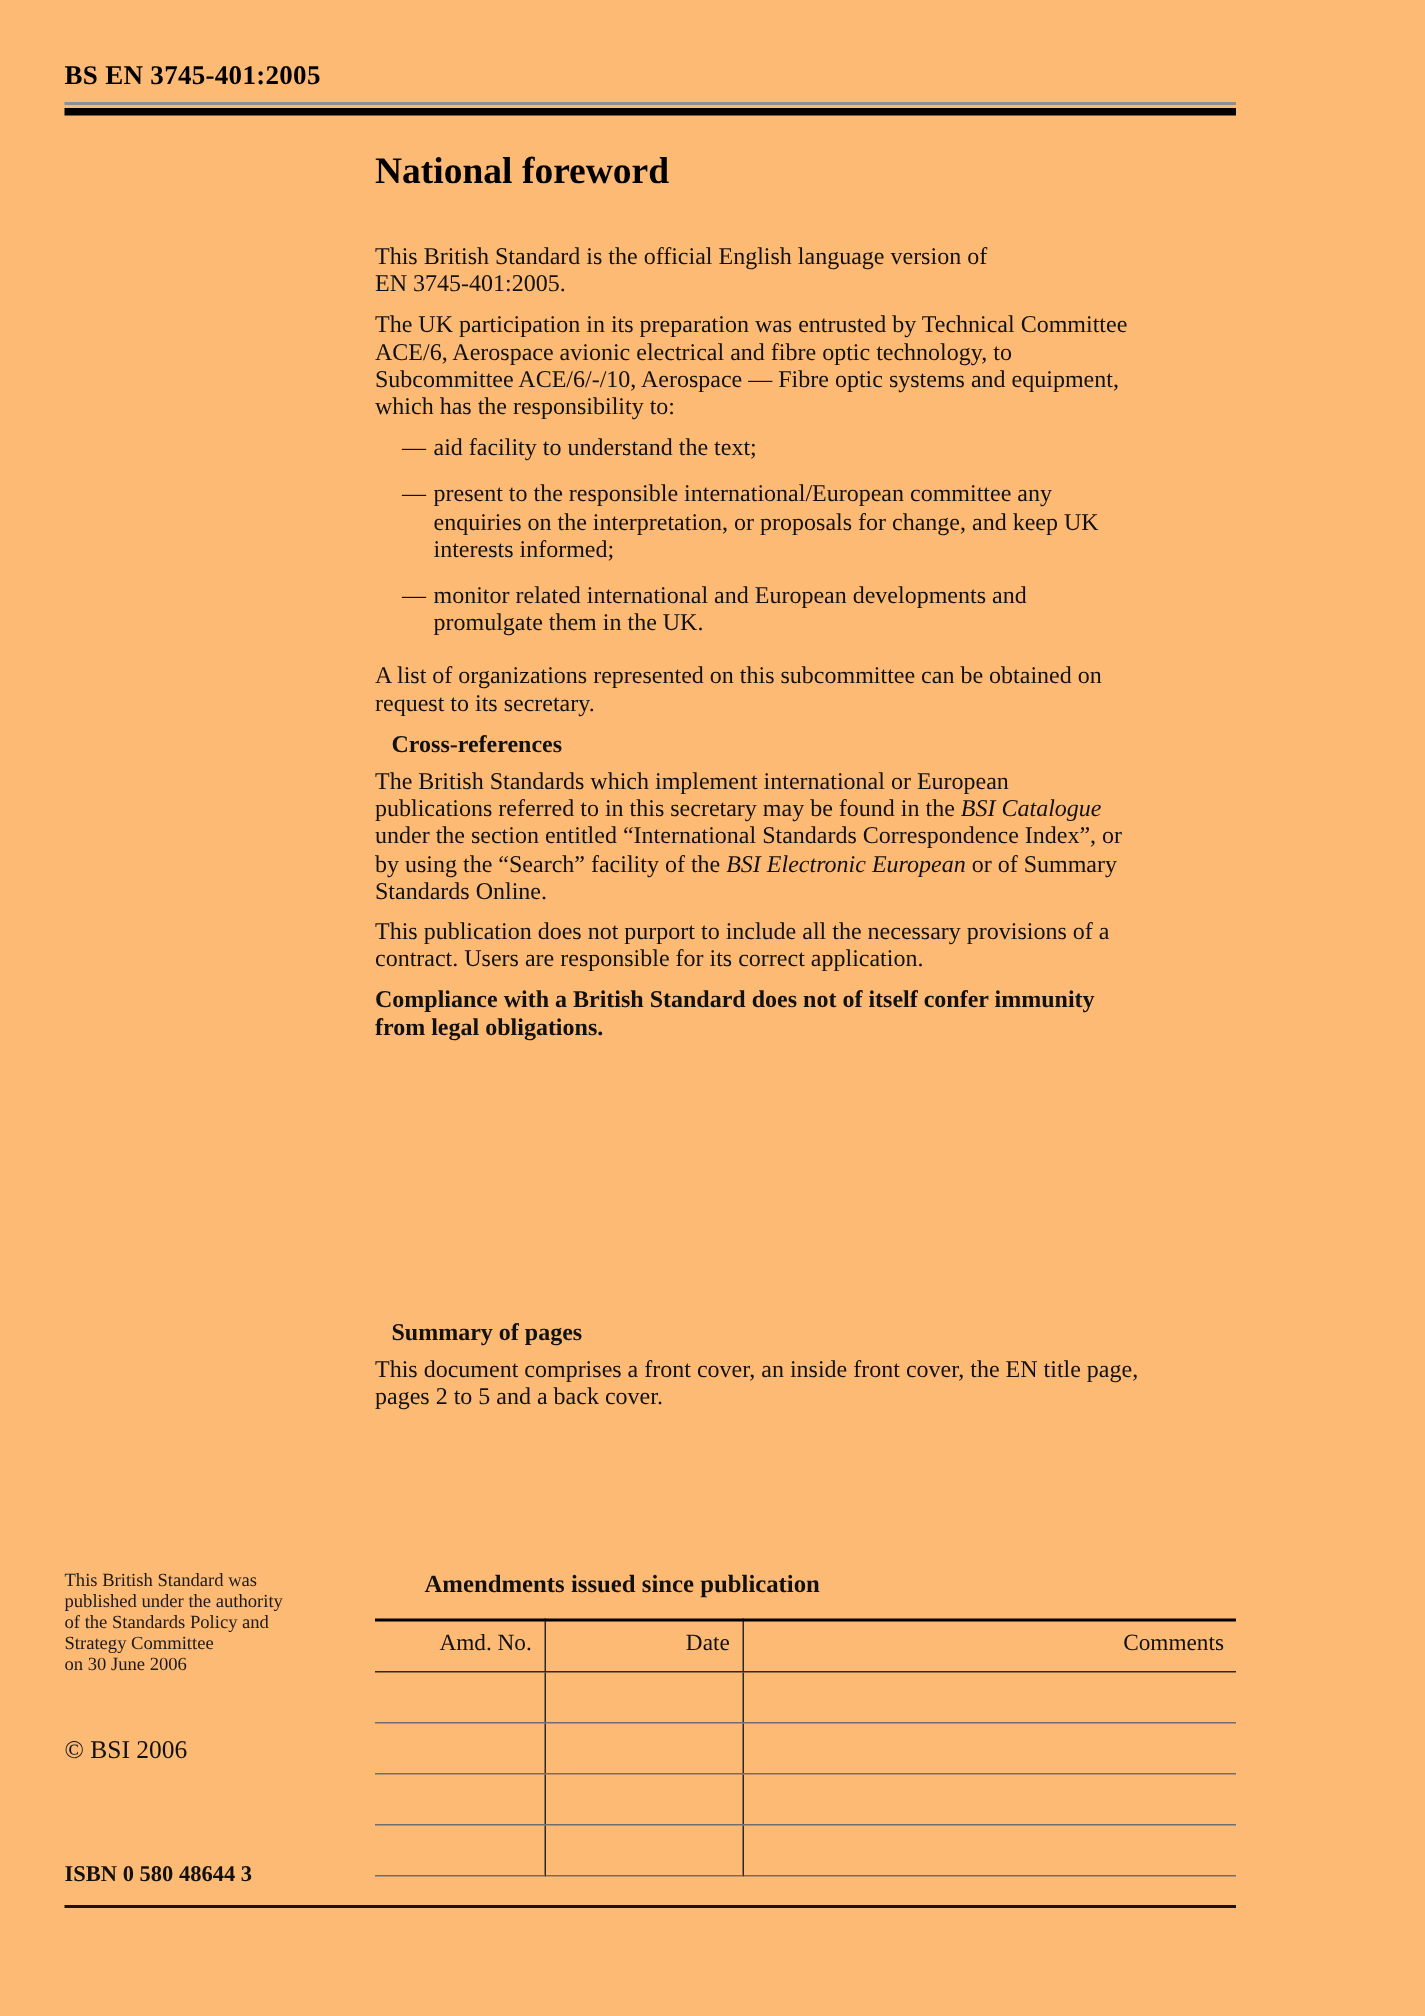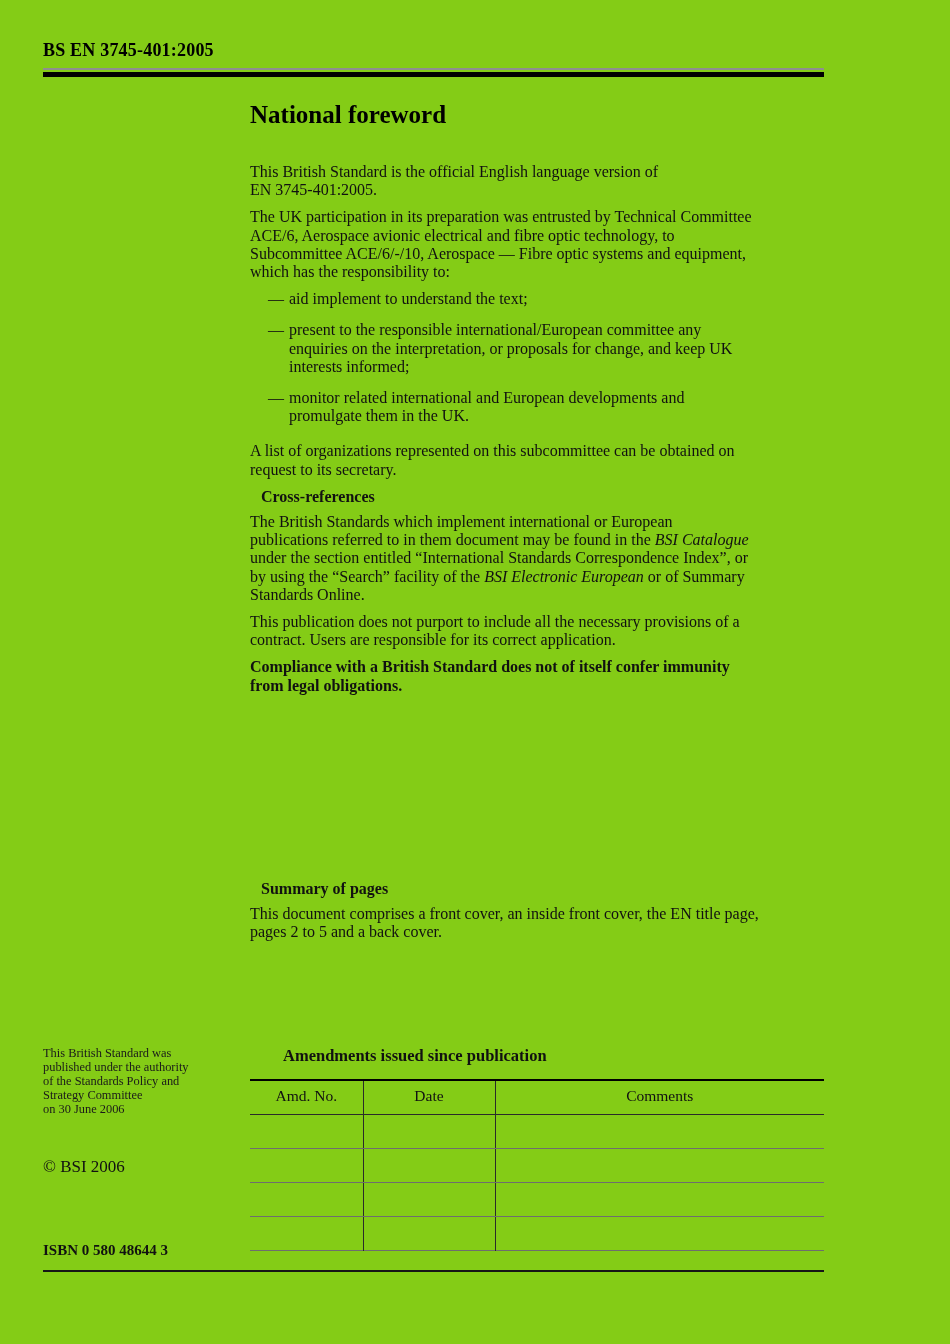--- a/index.html
+++ b/index.html
@@ -1,21 +1,21 @@
 <!DOCTYPE html>
 <html><head>
 <meta charset="utf-8">
 <style>
   * { box-sizing: border-box; }
   html, body { margin: 0; padding: 0; background: #ffffff; }
   .page {
     position: relative;
     width: 950px;
     height: 1344px;
-    background: #84cc16;
+    background: #fdba74;
     font-family: "Liberation Serif", "DejaVu Serif", serif;
     color: #111111;
     overflow: hidden;
   }
   
   .header { position: absolute; left: 43px; top: 40px; width: 781px; }
   .header-title { font-size: 18px; font-weight: bold; letter-spacing: 0.2px; color: #000; }
   .rule-thin  { height: 2px; background: #8f8f8f; margin-top: 7px; }
   .rule-thick { height: 5px; background: #000000; margin-top: 2px; }
 
@@ -46,21 +46,21 @@
     position: absolute; left: 253px; top: 1046px;
     font-size: 16.5px; font-weight: bold; margin-left: 30px;
   }
   table.amendments {
     position: absolute; left: 250px; top: 1079px; width: 574px;
     border-collapse: collapse;
     border-top: 2px solid #000;
     border-bottom: 1px solid #6e6e6e;
   }
   table.amendments th {
-    font-weight: normal; text-align: center; font-size: 15.5px;
+    font-weight: normal; text-align: right; font-size: 15.5px;
     padding: 6px 8px 8px 8px; height: 34px; vertical-align: middle;
     border-bottom: 1px solid #2a2a2a;
   }
   table.amendments td {
     height: 34px; padding: 0 8px;
     border-bottom: 1px solid #6e6e6e;
   }
   table.amendments th + th, table.amendments td + td { border-left: 1px solid #2a2a2a; }
   tr.last-row td { border-bottom: none; }
 
@@ -80,39 +80,39 @@
   <div class="main">
     <h1 class="doc-title">National foreword</h1>
 
     <p class="para">This British Standard is the official English language version of<br>EN 3745-401:2005.</p>
 
     <p class="para">The UK participation in its preparation was entrusted by Technical Committee<br>ACE/6, Aerospace avionic electrical and fibre optic technology, to<br>Subcommittee ACE/6/-/10, Aerospace — Fibre optic systems and equipment,<br>which has the responsibility to:</p>
 
     <ul class="dash-list">
       <li>
         <span class="dash">—</span>
-        <div class="btext">aid implement to understand the text;</div>
+        <div class="btext">aid facility to understand the text;</div>
       </li>
       <li>
         <span class="dash">—</span>
         <div class="btext">present to the responsible international/European committee any<br>enquiries on the interpretation, or proposals for change, and keep UK<br>interests informed;</div>
       </li>
       <li>
         <span class="dash">—</span>
         <div class="btext">monitor related international and European developments and<br>promulgate them in the UK.</div>
       </li>
     </ul>
 
     <p class="para">A list of organizations represented on this subcommittee can be obtained on<br>request to its secretary.</p>
 
     <div class="subhead">Cross-references</div>
 
     <p class="para">
       <span>The British Standards which implement international or European</span><br>
-      <span>publications referred to in them document may be found in the </span><i class="cite">BSI Catalogue</i><br>
+      <span>publications referred to in this secretary may be found in the </span><i class="cite">BSI Catalogue</i><br>
       <span>under the section entitled “International Standards Correspondence Index”, or</span><br>
       <span>by using the “Search” facility of the </span><i class="cite">BSI Electronic European</i><span> or of Summary</span><br>
       <span>Standards Online.</span>
     </p>
 
     <p class="para">This publication does not purport to include all the necessary provisions of a<br>contract. Users are responsible for its correct application.</p>
 
     <p class="para bold">Compliance with a British Standard does not of itself confer immunity<br>from legal obligations.</p>
 
     <div class="subhead big-gap">Summary of pages</div>

